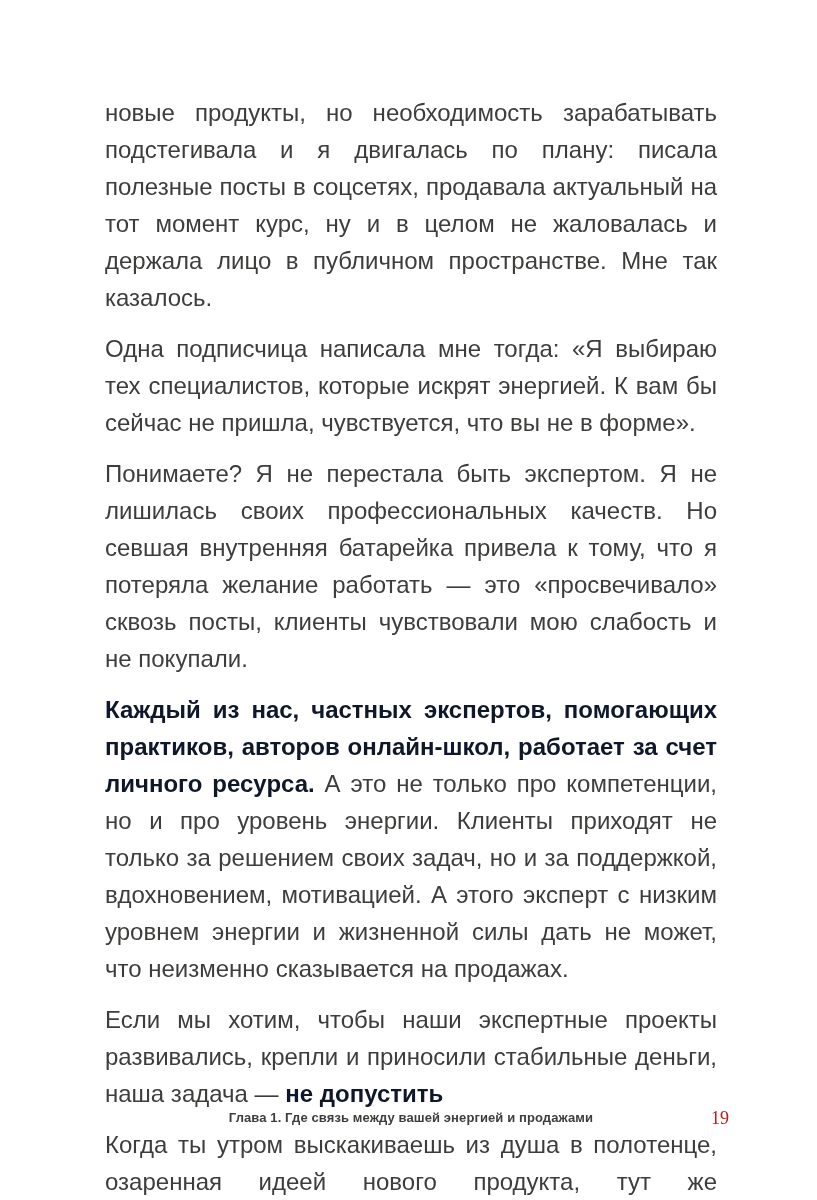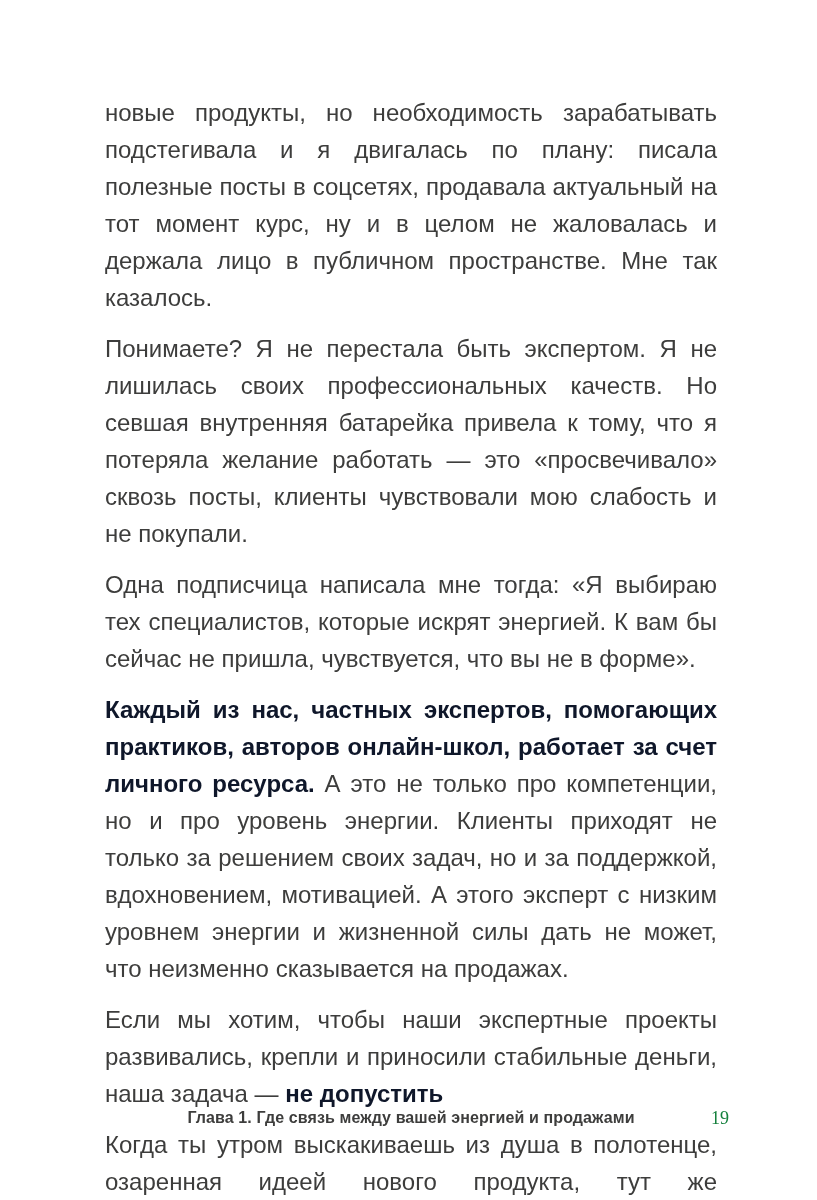--- a/index.html
+++ b/index.html
@@ -42,44 +42,44 @@
     position: absolute;
     left: 105px;
     top: 1106px;
     width: 612px;
     height: 24px;
   }
   .chapter {
     display: block;
     text-align: center;
     font-weight: 700;
-    font-size: 16px;
+    font-size: 13px;
     line-height: 24px;
     color: #3d3d3c;
     letter-spacing: 0.1px;
   }
   .page-num {
     position: absolute;
     right: -12px;
     top: 0;
     font-family: "Liberation Serif", "DejaVu Serif", serif;
     font-size: 18px;
     line-height: 24px;
-    color: #15803d;
+    color: #b91c1c;
   }
 </style>
 </head>
 <body>
 
 <div class="page">
 
   <main class="body-text" id="paragraph-container">
       <p class="para"><span>новые продукты, но необходимость зарабатывать подстегивала и я двигалась по плану: писала полезные посты в соцсетях, продавала актуальный на тот момент курс, ну и в целом не жаловалась и держала лицо в публичном пространстве. Мне так казалось.</span></p>
+      <p class="para"><span>Одна подписчица написала мне тогда: «Я выбираю тех специалистов, которые искрят энергией. К вам бы сейчас не пришла, чувствуется, что вы не в форме».</span></p>
       <p class="para"><span>Понимаете? Я не перестала быть экспертом. Я не лишилась своих профессиональных качеств. Но севшая внутренняя батарейка привела к тому, что я потеряла желание работать — это «просвечивало» сквозь посты, клиенты чувствовали мою слабость и не покупали.</span></p>
-      <p class="para"><span>Одна подписчица написала мне тогда: «Я выбираю тех специалистов, которые искрят энергией. К вам бы сейчас не пришла, чувствуется, что вы не в форме».</span></p>
       <p class="para"><strong>Каждый из нас, частных экспертов, помогающих практиков, авторов онлайн-школ, работает за счет личного ресурса.</strong><span> А это не только про компетенции, но и про уровень энергии. Клиенты приходят не только за решением своих задач, но и за поддержкой, вдохновением, мотивацией. А этого эксперт с низким уровнем энергии и жизненной силы дать не может, что неизменно сказывается на продажах.</span></p>
       <p class="para"><span>Если мы хотим, чтобы наши экспертные проекты развивались, крепли и приносили стабильные деньги, наша задача — </span><strong>не допустить</strong></p>
       <p class="para"><span>Когда ты утром выскакиваешь из душа в полотенце, озаренная идеей нового продукта, тут же придумываешь его структуру, описание, рассказываешь в соцсетях и через два часа приходят покупатели — вот оно, состояние человека с высокой витальностью.</span></p>
     </main>
 
   <footer class="page-footer">
     <span class="chapter">Глава 1. Где связь между вашей энергией и продажами</span>
     <span class="page-num">19</span>
   </footer>
 

